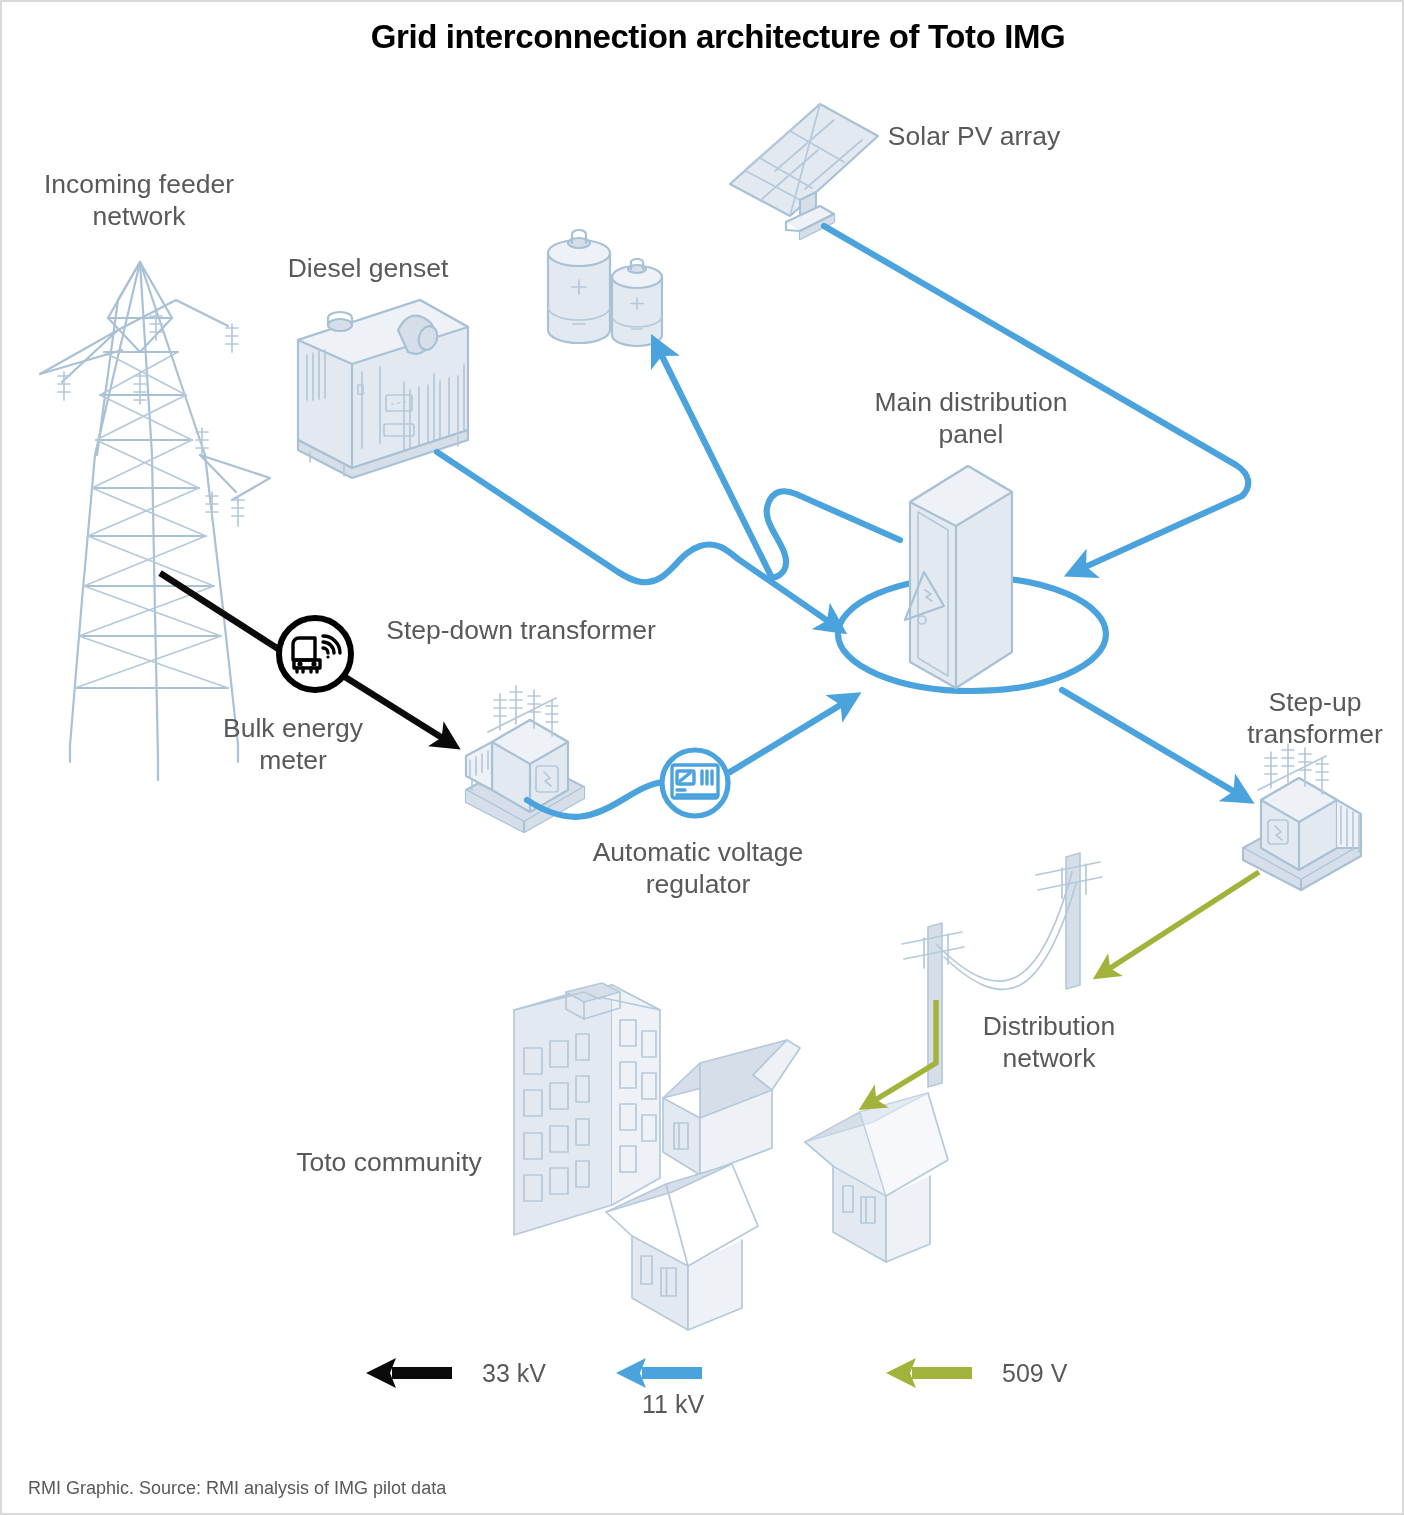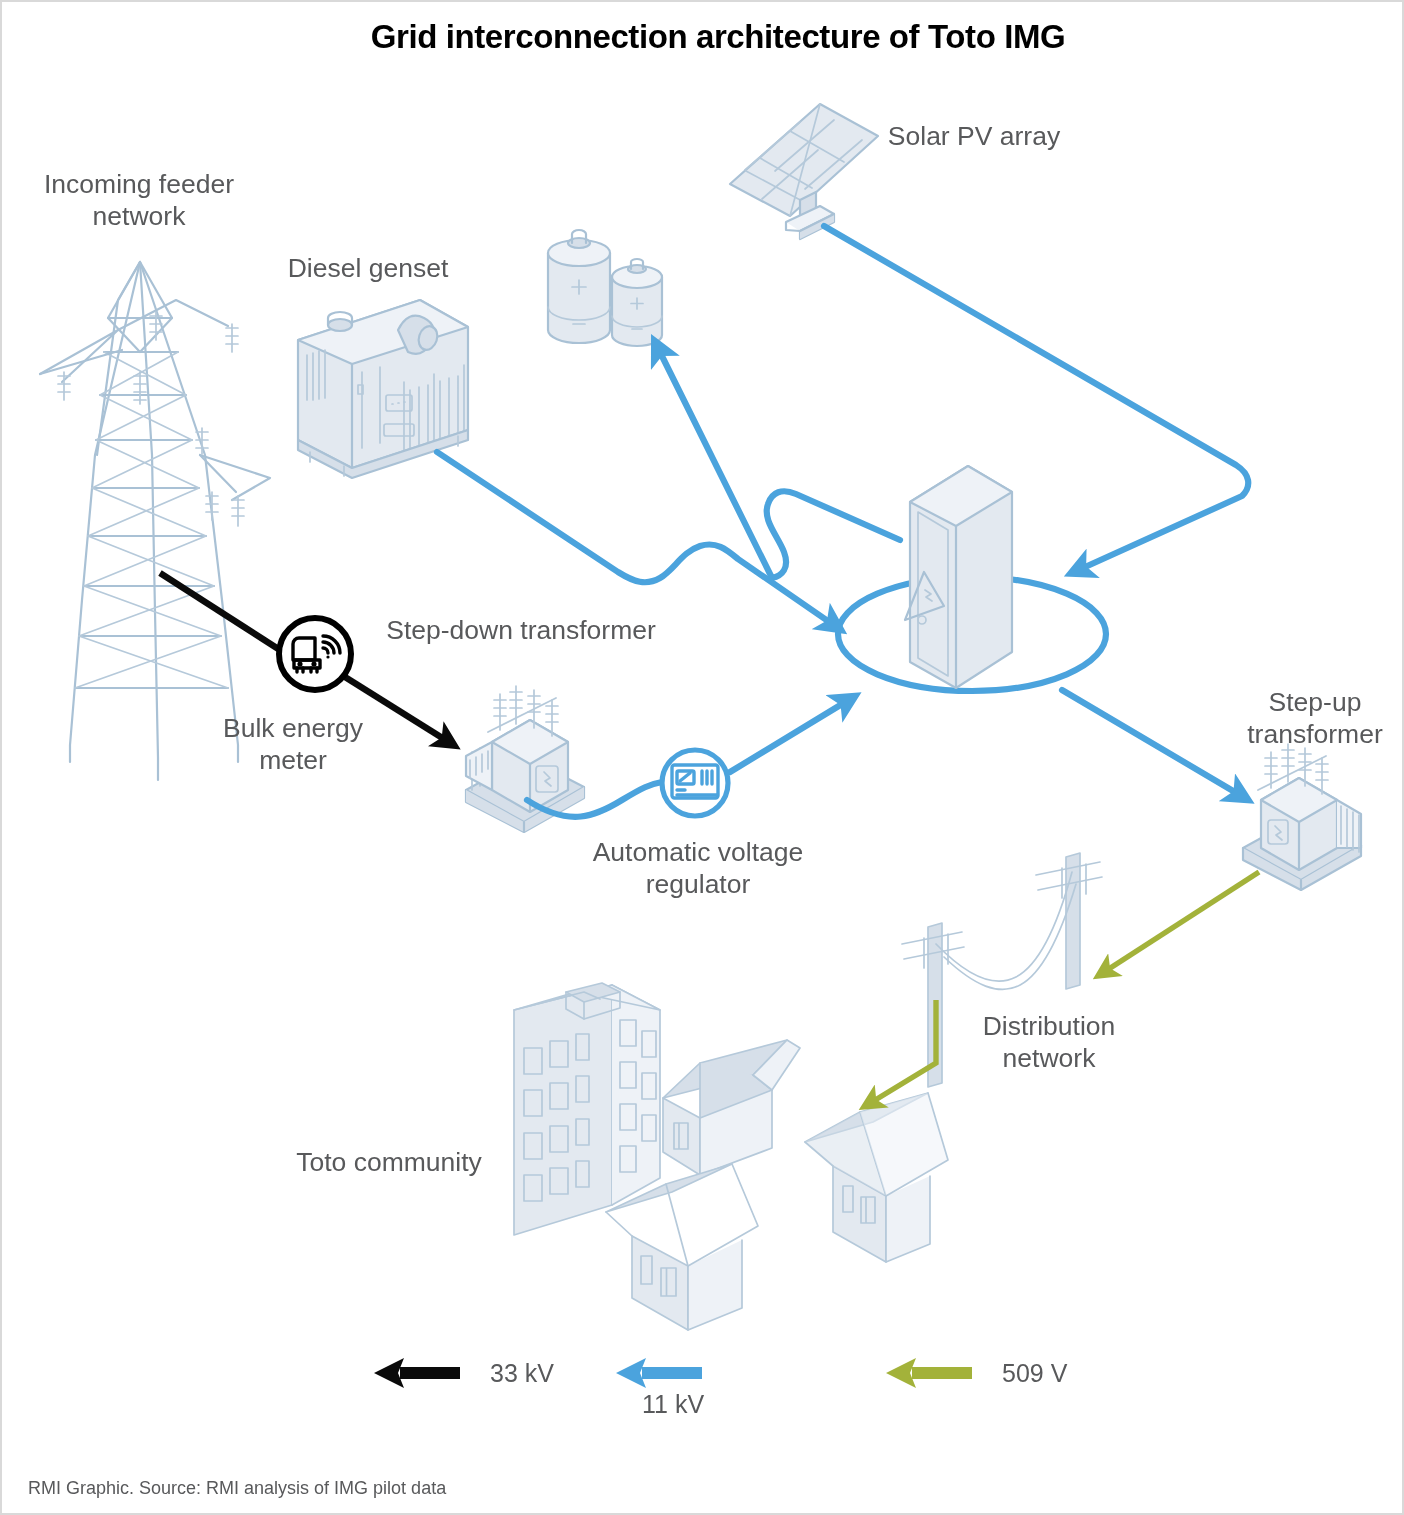--- a/index.html
+++ b/index.html
@@ -413,33 +413,35 @@
         <path d="M702 771 v13 M707 771 v13 M712 771 v13"></path>
         <path d="M677 790 h8 M677 795 h40"></path>
       </g>
     </g>
   </svg>
 
   <div class="lbl" style="left:16px;top:168px;width:246px;">Incoming feeder
 network</div>
   <div class="lbl" style="left:250px;top:252px;width:236px;">Diesel genset</div>
   <div class="lbl" style="left:868px;top:120px;width:212px;">Solar PV array</div>
+  <div class="lbl" style="left:848px;top:386px;width:246px;">Main distribution
+panel</div>
   <div class="lbl" style="left:198px;top:712px;width:190px;">Bulk energy
 meter</div>
   <div class="lbl" style="left:366px;top:614px;width:310px;">Step-down transformer</div>
   <div class="lbl" style="left:572px;top:836px;width:252px;text-align:center;">Automatic voltage
 regulator</div>
   <div class="lbl" style="left:1226px;top:686px;width:178px;">Step-up
 transformer</div>
   <div class="lbl" style="left:952px;top:1010px;width:194px;">Distribution
 network</div>
   <div class="lbl" style="left:262px;top:1098px;width:254px;margin-top:48px;">Toto community</div>
 
   <div id="legend">
-    <div class="lg-item" style="left:372px;top:8px;">
+    <div class="lg-item" style="left:364px;top:8px;">
       <svg class="lg-arrow" viewBox="0 0 88 34">
         <path d="M88 17 L28 17" stroke="#0a0a0a" stroke-width="12" stroke-linecap="butt"></path>
         <path d="M2 17 L32 2 L26 17 L32 32 Z" fill="#0a0a0a"></path>
       </svg>
       <span class="lg-txt">33 kV</span>
     </div>
     <div class="lg-item" style="left:612px;top:8px;flex-direction:column;">
       <svg class="lg-arrow" viewBox="0 0 88 34">
         <path d="M88 17 L28 17" stroke="#4ba3dd" stroke-width="12" stroke-linecap="butt"></path>
         <path d="M2 17 L32 2 L26 17 L32 32 Z" fill="#4ba3dd"></path>

